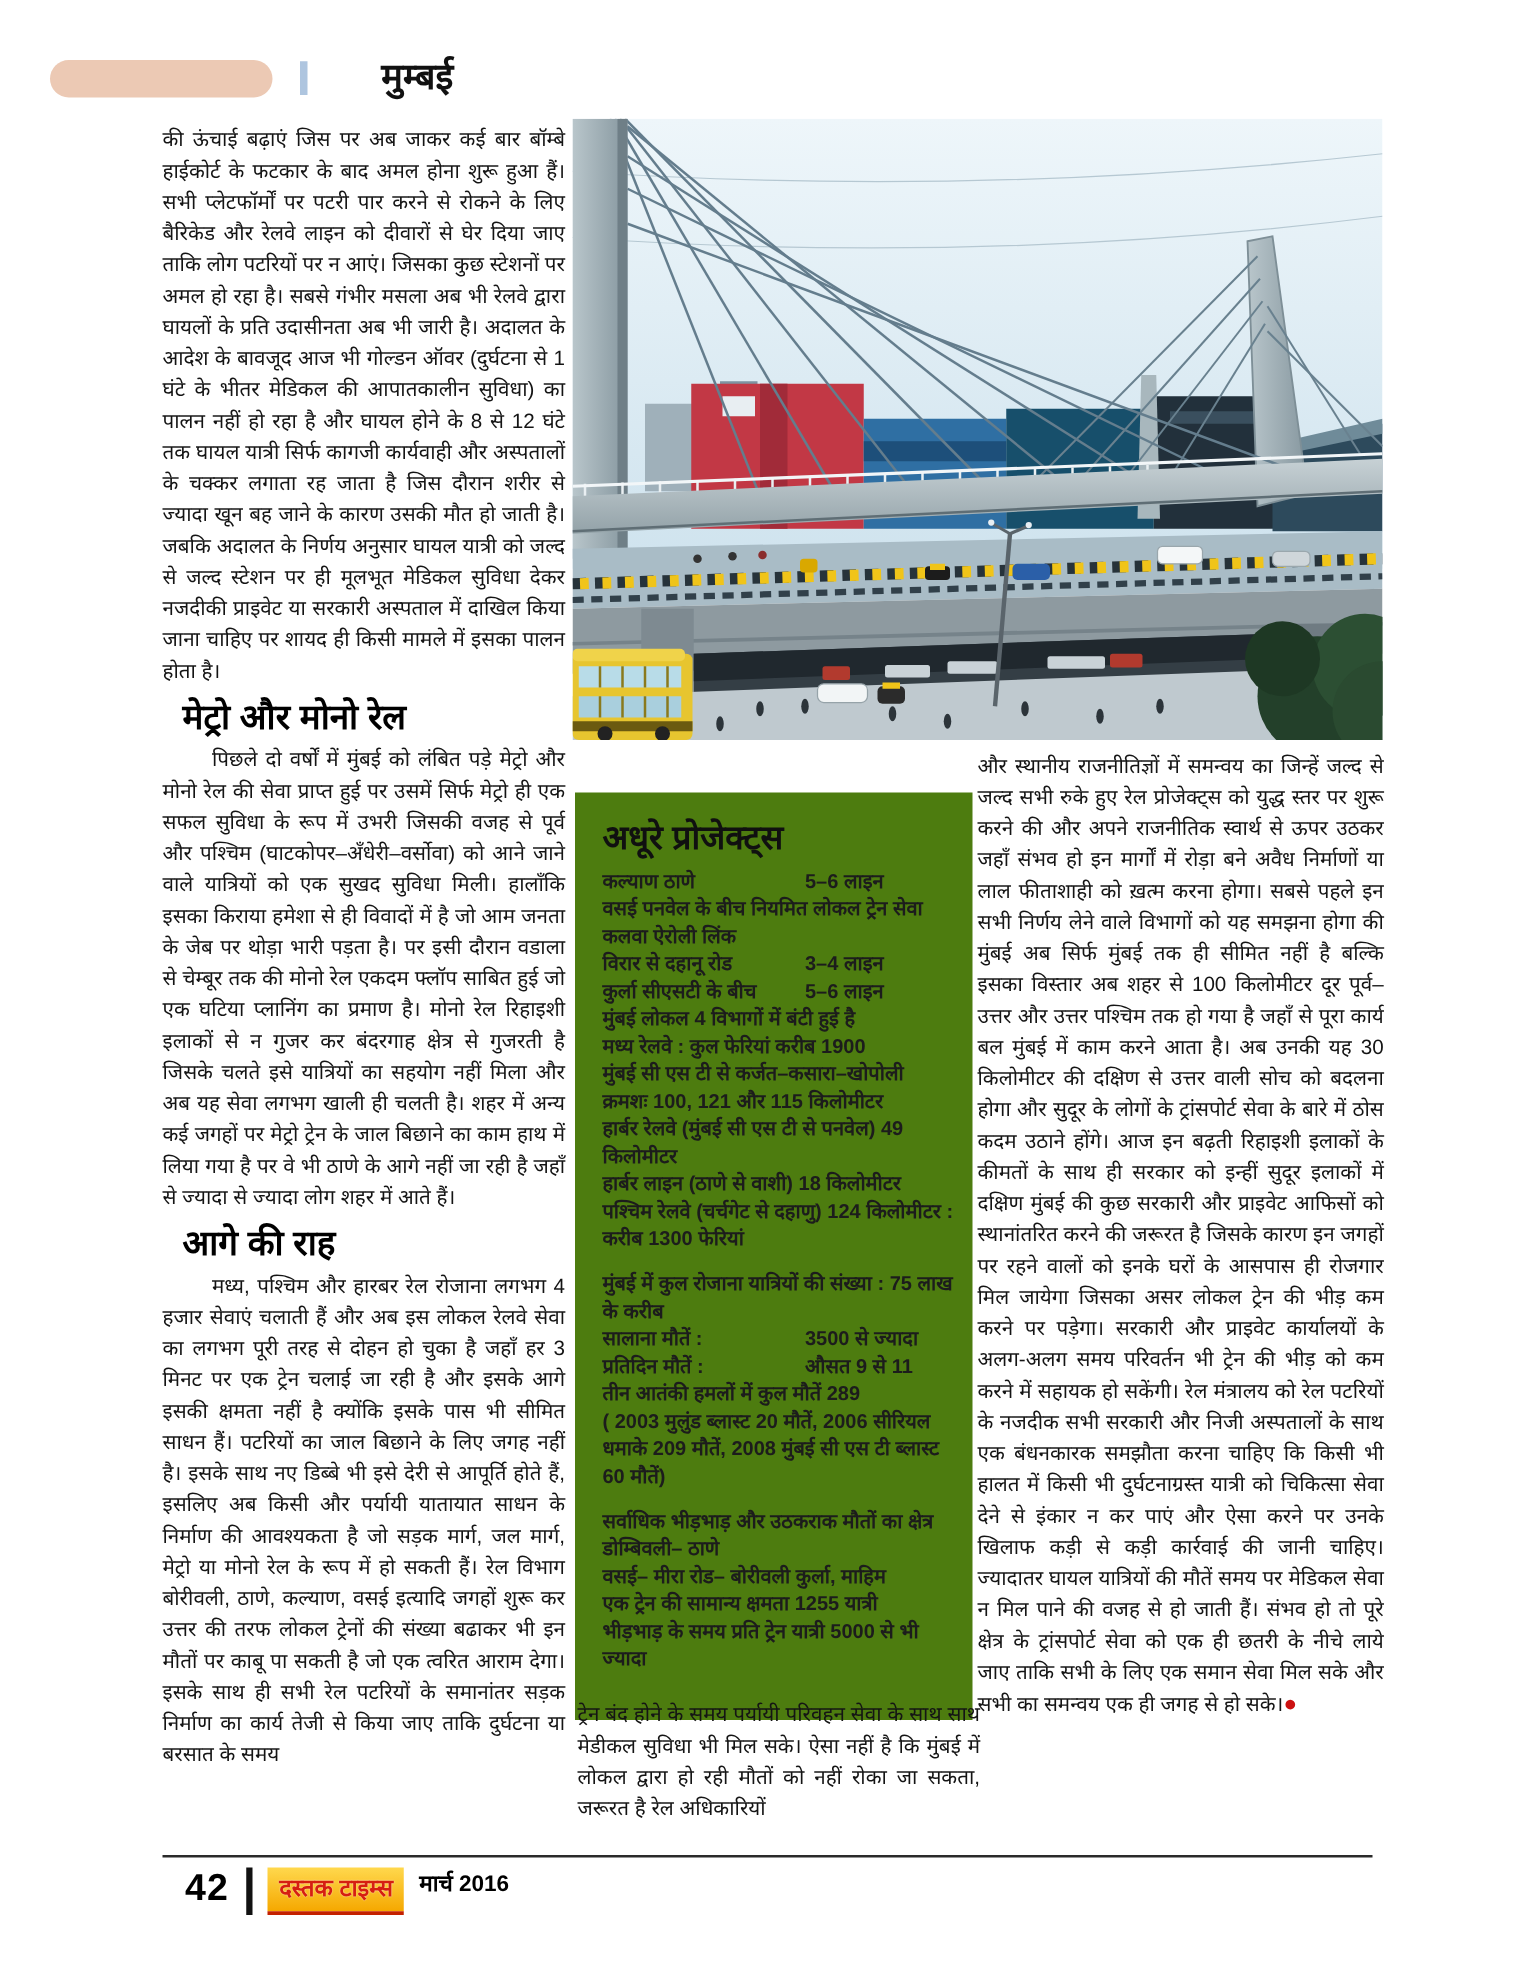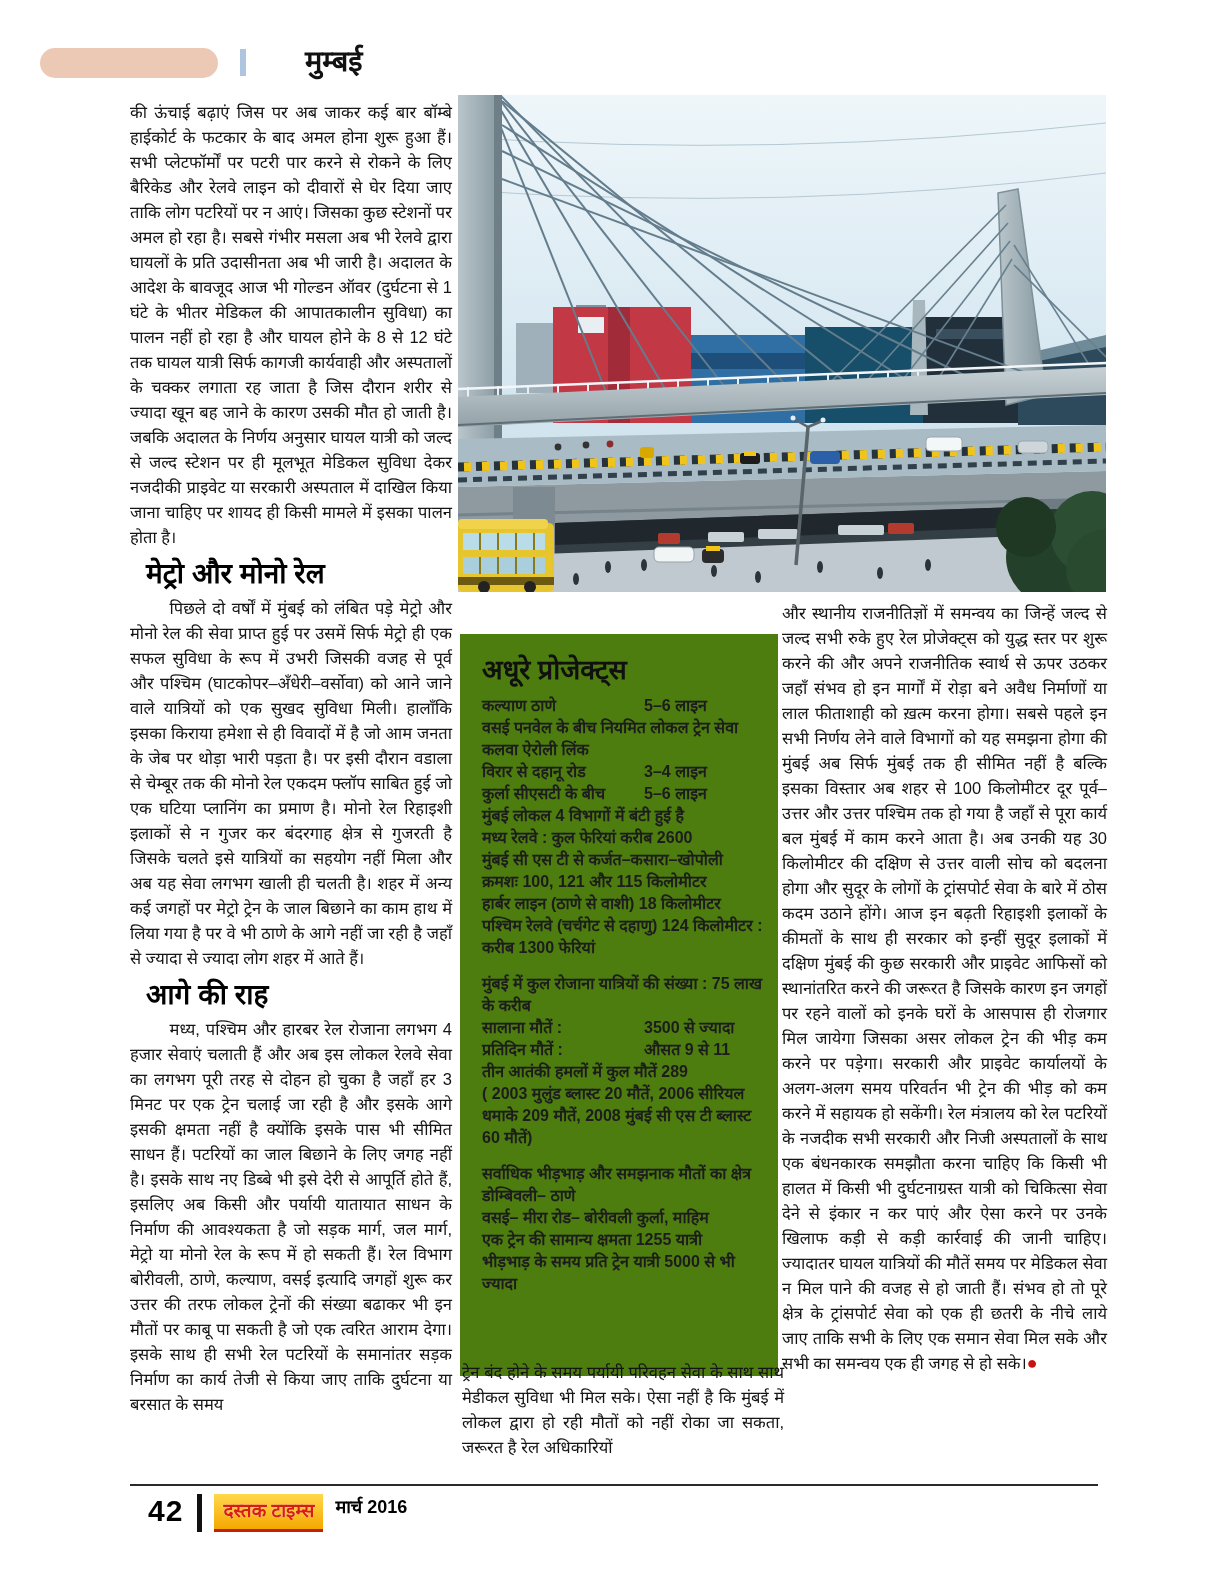--- a/index.html
+++ b/index.html
@@ -255,41 +255,42 @@
       <span class="lbl">विरार से दहानू रोड</span>
       <span>3–4 लाइन</span>
     </div>
     <div class="row">
       <span class="lbl">कुर्ला सीएसटी के बीच</span>
       <span>5–6 लाइन</span>
     </div>
 
 
     <div class="line">मुंबई लोकल 4 विभागों में बंटी हुई है</div>
-    <div class="line">मध्य रेलवे : कुल फेरियां करीब 2600</div>
+    <div class="line">मध्य रेलवे : कुल फेरियां करीब 1900</div>
     <div class="line">मुंबई सी एस टी से कर्जत–कसारा–खोपोली</div>
     <div class="line">क्रमशः 100, 121 और 115 किलोमीटर</div>
+    <div class="line">हार्बर रेलवे (मुंबई सी एस टी से पनवेल) 49 किलोमीटर</div>
     <div class="line">हार्बर लाइन (ठाणे से वाशी) 18 किलोमीटर</div>
     <div class="line">पश्चिम रेलवे (चर्चगेट से दहाणु) 124 किलोमीटर : करीब 1300 फेरियां</div>
 
     <div class="gap"></div>
     <div class="line">मुंबई में कुल रोजाना यात्रियों की संख्या : 75 लाख के करीब</div>
     <div class="row">
       <span class="lbl">सालाना मौतें :</span>
       <span>3500 से ज्यादा</span>
     </div>
     <div class="row">
       <span class="lbl">प्रतिदिन मौतें :</span>
       <span>औसत 9 से 11</span>
     </div>
     <div class="line">तीन आतंकी हमलों में कुल मौतें 289</div>
     <div class="line">( 2003 मुलुंड ब्लास्ट 20 मौतें, 2006 सीरियल धमाके 209 मौतें, 2008 मुंबई सी एस टी ब्लास्ट 60 मौतें)</div>
 
     <div class="gap"></div>
-    <div class="line">सर्वाधिक भीड़भाड़ और समझनाक मौतों का क्षेत्र</div>
+    <div class="line">सर्वाधिक भीड़भाड़ और उठकराक मौतों का क्षेत्र</div>
     <div class="line">डोम्बिवली– ठाणे</div>
     <div class="line">वसई– मीरा रोड– बोरीवली  कुर्ला, माहिम</div>
     <div class="line">एक ट्रेन की सामान्य क्षमता 1255 यात्री</div>
     <div class="line">भीड़भाड़ के समय प्रति ट्रेन यात्री 5000 से भी ज्यादा</div>
   </div>
 
   <div class="col mid-bottom">
     <p>ट्रेन बंद होने के समय पर्यायी परिवहन सेवा के साथ साथ मेडीकल सुविधा भी मिल सके। ऐसा नहीं है कि मुंबई में लोकल द्वारा हो रही मौतों को नहीं रोका जा सकता, जरूरत है रेल अधिकारियों</p>
   </div>
 

